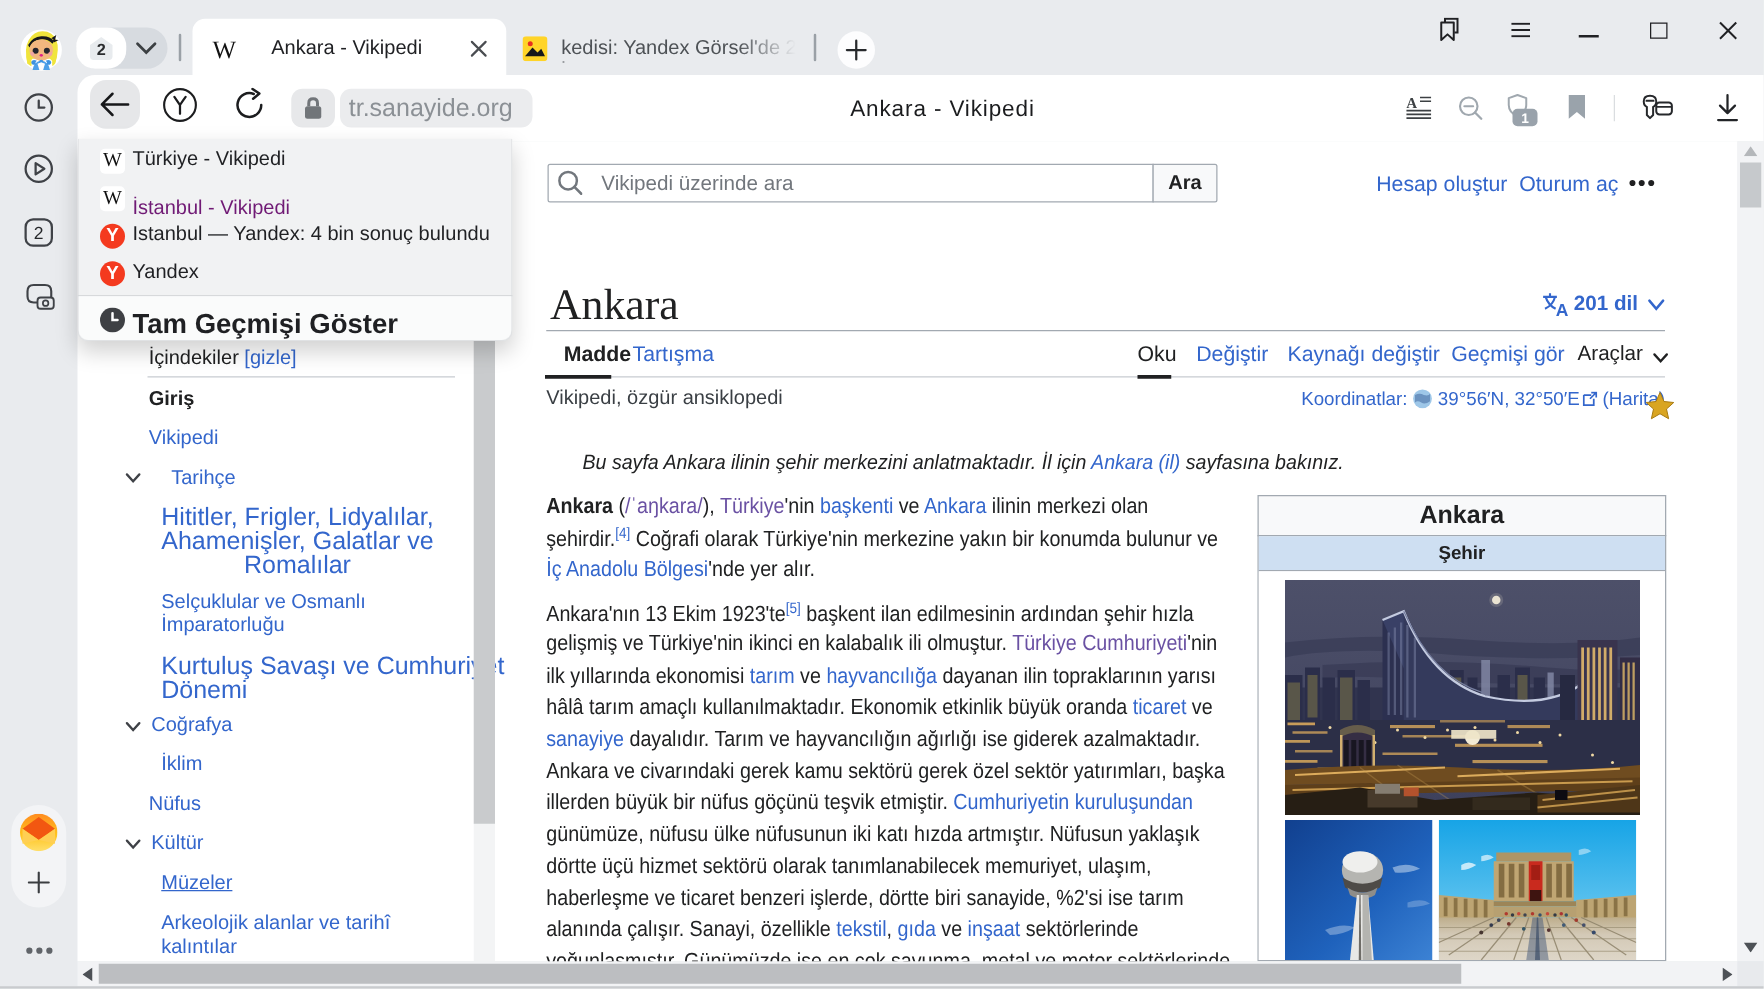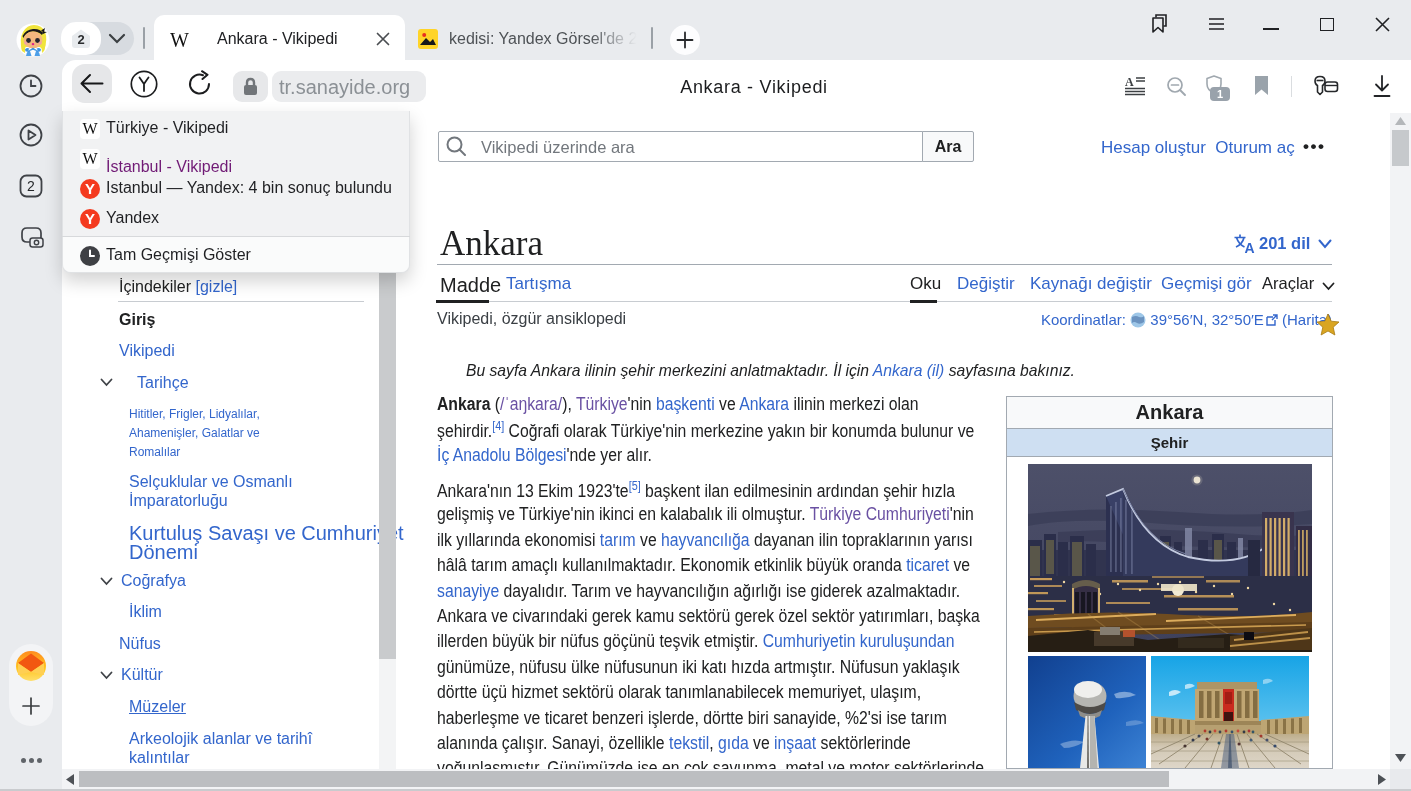--- a/index.html
+++ b/index.html
@@ -182,21 +182,21 @@
 <div class="a" style="left:62px;top:113px;width:1328px;height:656px;background:#ffffff;"></div>
 
 <div class="a tx" style="left:119px;top:278px;font-size:16px;">İçindekiler <span class="bl">[gizle]</span></div>
 <div class="a" style="left:118px;top:301px;width:246px;height:1px;background:#c8ccd1;"></div>
 <div class="a tx" style="left:119px;top:311px;font-size:16px;font-weight:bold;">Giriş</div>
 <div class="a bl" style="left:119px;top:342px;font-size:16px;">Vikipedi</div>
 <svg class="a" style="left:100px;top:378px;" width="13" height="9" viewBox="0 0 13 9">
     <path d="M1.5 1.5 L6.5 7 L11.5 1.5" fill="none" stroke="#3f4247" stroke-width="1.8" stroke-linecap="round"></path>
   </svg>
 <div class="a bl" style="left:121px;top:373.5px;font-size:16px;margin-left:16px;">Tarihçe</div>
-<div class="a bl" style="left:129px;top:404.8px;font-size:12px;line-height:19px;">Hititler, Frigler, Lidyalılar,<br>Ahamenişler, Galatlar ve<br>Romalılar</div>
+<div class="a bl" style="left:129px;top:404.8px;font-size:20px;line-height:19px;text-align:center;">Hititler, Frigler, Lidyalılar,<br>Ahamenişler, Galatlar ve<br>Romalılar</div>
 <div class="a bl" style="left:129px;top:472.2px;font-size:16px;line-height:19px;">Selçuklular ve Osmanlı<br>İmparatorluğu</div>
 <div class="a bl" style="left:129px;top:523.9px;font-size:20px;line-height:19px;">Kurtuluş Savaşı ve Cumhuriyet<br>Dönemi</div>
 <svg class="a" style="left:100px;top:577px;" width="13" height="9" viewBox="0 0 13 9">
     <path d="M1.5 1.5 L6.5 7 L11.5 1.5" fill="none" stroke="#3f4247" stroke-width="1.8" stroke-linecap="round"></path>
   </svg>
 <div class="a bl" style="left:121px;top:572.2px;font-size:16px;">Coğrafya</div>
 <div class="a bl" style="left:129px;top:603.1px;font-size:16px;">İklim</div>
 <div class="a bl" style="left:119px;top:635.1px;font-size:16px;">Nüfus</div>
 <svg class="a" style="left:100px;top:671px;" width="13" height="9" viewBox="0 0 13 9">
     <path d="M1.5 1.5 L6.5 7 L11.5 1.5" fill="none" stroke="#3f4247" stroke-width="1.8" stroke-linecap="round"></path>
@@ -222,21 +222,21 @@
 <svg class="a" style="left:1233px;top:233px;" width="22" height="20" viewBox="0 0 22 20">
  <path d="M1.5 4.5 H12.5 M7 1.5 V4.5 M11 4.5 Q9.5 11 3 14 M3.5 4.5 Q5.5 11 11.5 14" fill="none" stroke="#36c" stroke-width="1.7"></path>
  <text x="11.5" y="19.5" font-size="14" font-weight="bold" fill="#36c" font-family="Liberation Sans">A</text>
 </svg>
 <div class="a bl" style="left:1259px;top:234px;font-size:16.5px;font-weight:bold;">201 dil</div>
 <svg class="a" style="left:1318px;top:239px;" width="14" height="10" viewBox="0 0 14 10">
     <path d="M1.5 1.5 L7 8 L12.5 1.5" fill="none" stroke="#36c" stroke-width="2" stroke-linecap="round"></path>
   </svg>
 <div class="a" style="left:437px;top:264px;width:895px;height:1px;background:#a2a9b1;"></div>
 
-<div class="a tx" style="left:440px;top:273.5px;font-size:20px;">Madde</div>
+<div class="a tx" style="left:451px;top:273.5px;font-size:17px;font-weight:bold;">Madde</div>
 <div class="a bl" style="left:506px;top:273.5px;font-size:17px;">Tartışma</div>
 <div class="a tx" style="left:910px;top:273.5px;font-size:17px;">Oku</div>
 <div class="a bl" style="left:957px;top:273.5px;font-size:17px;">Değiştir</div>
 <div class="a bl" style="left:1030px;top:273.5px;font-size:17px;">Kaynağı değiştir</div>
 <div class="a bl" style="left:1161px;top:273.5px;font-size:17px;">Geçmişi gör</div>
 <div class="a tx" style="left:1262px;top:273.5px;font-size:16.5px;">Araçlar</div>
 <svg class="a" style="left:1322px;top:281.5px;" width="13" height="9" viewBox="0 0 13 9">
     <path d="M1.5 1.5 L6.5 7 L11.5 1.5" fill="none" stroke="#202122" stroke-width="1.8" stroke-linecap="round"></path>
   </svg>
 <div class="a" style="left:437px;top:301px;width:895px;height:1px;background:#c8ccd1;"></div>
@@ -557,13 +557,13 @@
 <div class="a" style="left:80px;top:179px;width:20px;height:20px;border-radius:50%;background:#f43a1f;text-align:center;font-size:15px;font-weight:bold;line-height:20px;color:#fff;z-index:6;">Y</div>
 <div class="a" style="left:106px;top:179px;font-size:16px;color:#1f2023;z-index:6;">Istanbul — Yandex: 4 bin sonuç bulundu</div>
 <div class="a" style="left:80px;top:209px;width:20px;height:20px;border-radius:50%;background:#f43a1f;text-align:center;font-size:15px;font-weight:bold;line-height:20px;color:#fff;z-index:6;">Y</div>
 <div class="a" style="left:106px;top:209px;font-size:16px;color:#1f2023;z-index:6;">Yandex</div>
 <div class="a" style="left:62px;top:236px;width:348px;height:1px;background:#d7d9db;z-index:6;"></div>
 <div class="a" style="left:63px;top:237px;width:346px;height:35px;background:#fafbfb;border-radius:0 0 8px 8px;z-index:6;"></div>
 <svg class="a" style="left:80px;top:246px;z-index:7;" width="20" height="20" viewBox="0 0 20 20">
  <circle cx="10" cy="10" r="10" fill="#3e4044"></circle>
  <path d="M10 4.5 L10 10 L14 10" fill="none" stroke="#fff" stroke-width="2" stroke-linecap="round"></path>
 </svg>
-<div class="a" style="left:106px;top:246px;font-size:16px;color:#1f2023;z-index:7;">Tam Geçmişi Göster</div>
+<div class="a" style="left:106px;top:246px;font-size:22px;color:#1f2023;z-index:7;font-weight:bold;">Tam Geçmişi Göster</div>
 
 </body></html>

